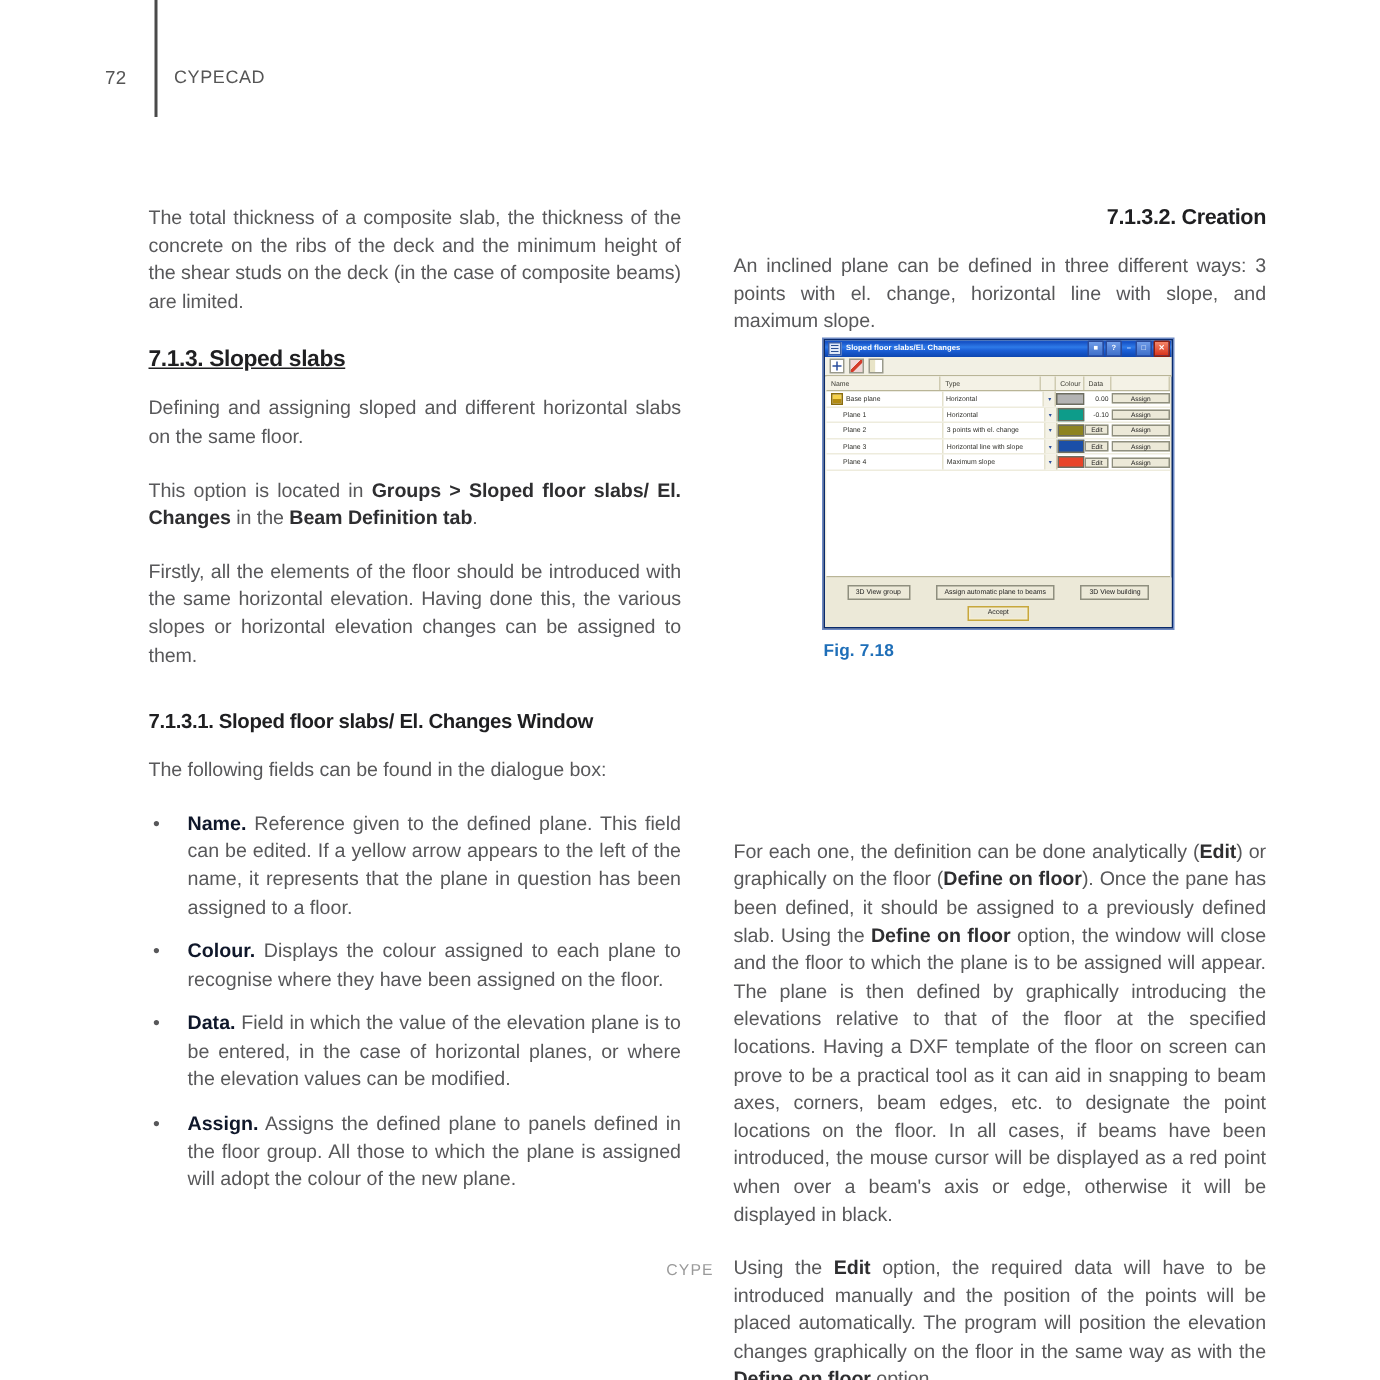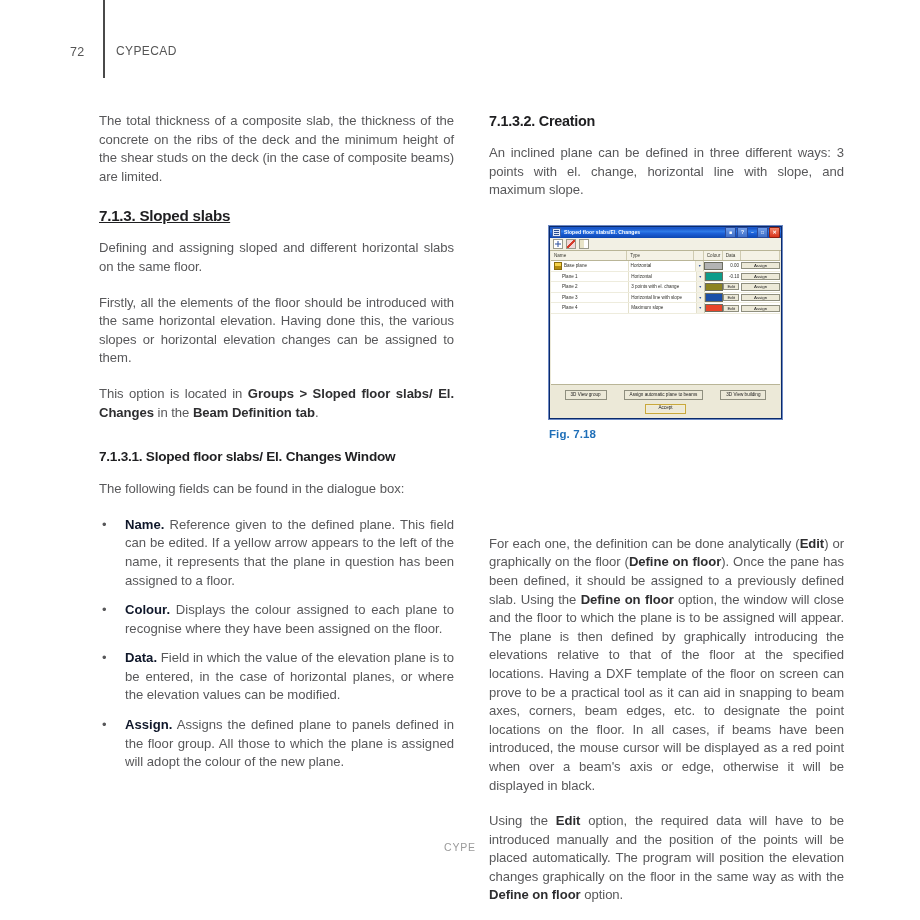--- a/index.html
+++ b/index.html
@@ -45,21 +45,21 @@
     left: 46px;
     top: 44px;
     font-size: 12px;
     color: #555555;
     letter-spacing: 0.4px;
   }
 
   
   .col {
     position: absolute;
-    top: 112px;
+    top: 136px;
     width: 355px;
   }
   .col-left  { left: 99px; }
   .col-right { left: 489px; }
 
   p.body {
     margin: 0 0 17px 0;
     font-size: 13.1px;
     line-height: 18.6px;
     text-align: justify;
@@ -85,20 +85,21 @@
     color: #1f1f21;
     letter-spacing: -0.25px;
   }
   h2.heading-right {
     margin: 0 0 14px 0;
     font-size: 14.4px;
     line-height: 18px;
     font-weight: bold;
     color: #1f1f21;
     letter-spacing: -0.25px;
+    text-align: right;
   }
 
   ul.bullets {
     margin: 0;
     padding: 0;
     list-style: none;
   }
   ul.bullets li {
     position: relative;
     padding-left: 26px;
@@ -353,25 +354,25 @@
 </div>
 
 <div class="col col-left">
 
   <p class="body">The total thickness of a composite slab, the thickness of the concrete on the ribs of the deck and the minimum height of the shear studs on the deck (in the case of composite beams) are limited.</p>
 
   <h2 class="heading first">7.1.3. Sloped slabs</h2>
 
   <p class="body">Defining and assigning sloped and different horizontal slabs on the same floor.</p>
 
-  <p class="body">Firstly, all the elements of the floor should be introduced with the same horizontal elevation. Having done this, the various slopes or horizontal elevation changes can be assigned to them.</p>
-
   <p class="body">
     <span>This option is located in </span><b>Groups &gt; Sloped floor slabs/ El. Changes</b><span> in the </span><b>Beam Definition tab</b><span>.</span>
   </p>
+
+  <p class="body">Firstly, all the elements of the floor should be introduced with the same horizontal elevation. Having done this, the various slopes or horizontal elevation changes can be assigned to them.</p>
 
   <h3 class="heading-sub">7.1.3.1. Sloped floor slabs/ El. Changes Window</h3>
 
   <p class="body">The following fields can be found in the dialogue box:</p>
 
   <ul class="bullets">
     <li>
       <span class="bullet-dot">•</span><b>Name.</b><span> Reference given to the defined plane. This field can be edited. If a yellow arrow appears to the left of the name, it represents that the plane in question has been assigned to a floor.</span>
     </li>
     <li>

